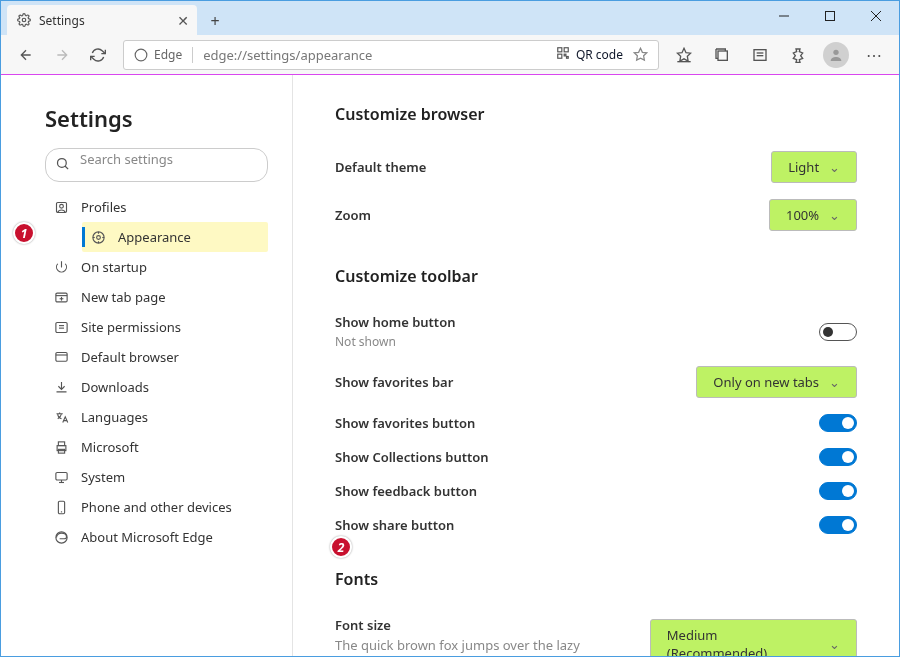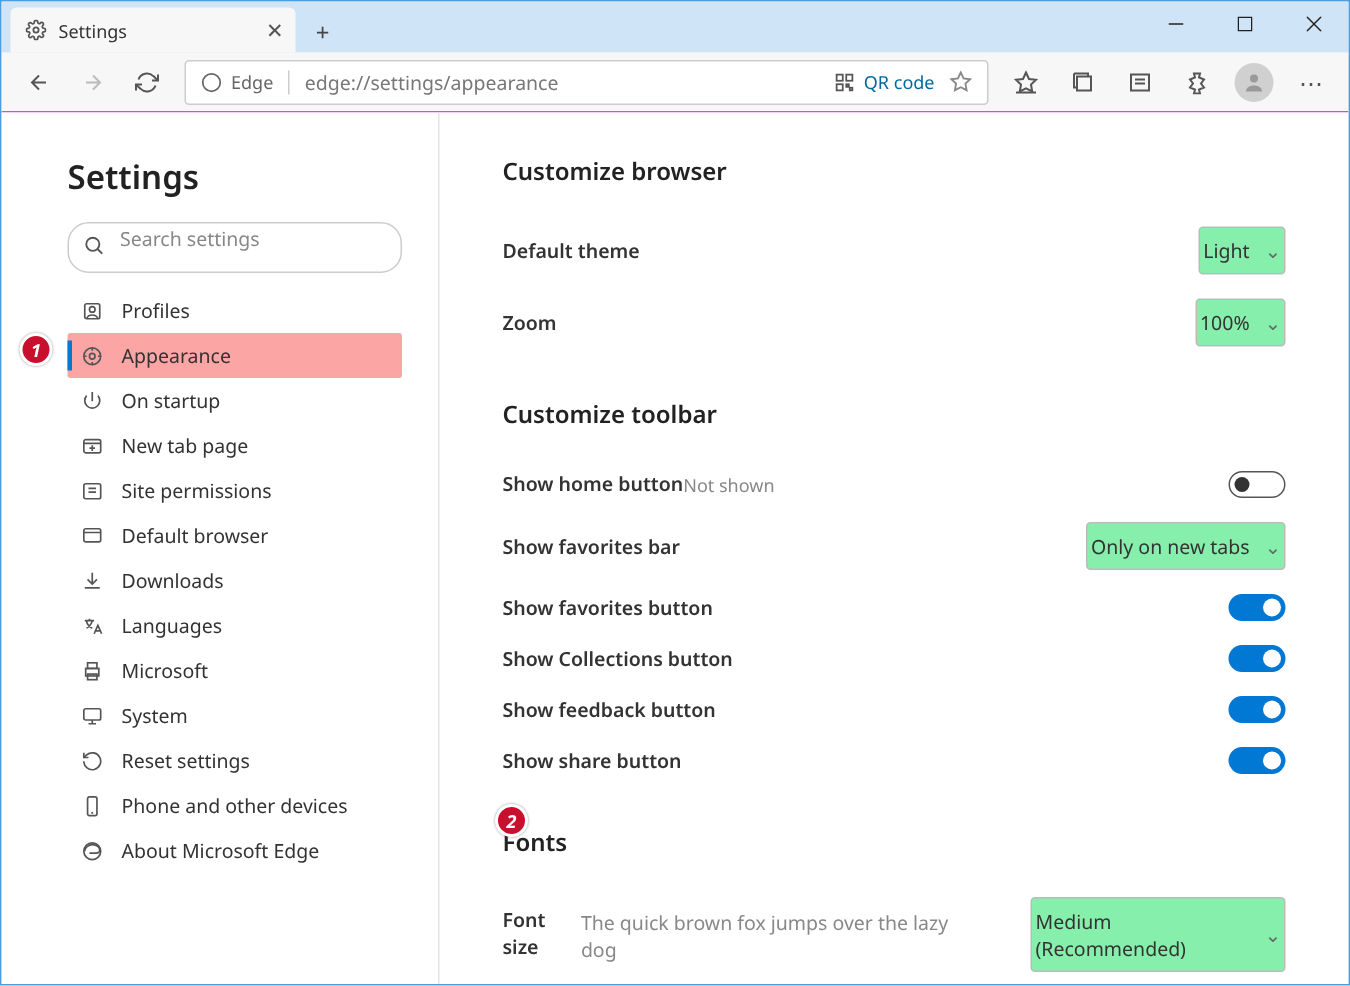--- a/index.html
+++ b/index.html
@@ -15,49 +15,49 @@
   .win-btn svg { width: 10px; height: 10px; }
 
   
   .toolbar { height: 40px; background: #f7f7f7; display: flex; align-items: center; padding: 0 8px; gap: 2px; border-bottom: 1px solid #d946ef; }
   .tb-btn { width: 34px; height: 32px; display: flex; align-items: center; justify-content: center; color: #555; cursor: pointer; border-radius: 2px; }
   .tb-btn.disabled { color: #bbb; cursor: default; }
   .addr { flex: 1; display: flex; align-items: center; background: #fff; border: 1px solid #ccc; border-radius: 3px; height: 30px; margin: 0 6px; padding: 0 10px; font-size: 13px; color: #666; gap: 10px; position: relative; }
   .addr .edge-icon { color: #666; font-size: 12px; display:flex; align-items:center; gap:6px;}
   .addr .divider { width: 1px; height: 16px; background: #ccc; }
   .addr .url { color: #777; flex: 1; }
-  .addr .qr { display: flex; align-items: center; gap: 6px; font-size: 12px; color: #0369a1; }
+  .addr .qr { display: flex; gap: 6px; font-size: 12px; color: #0f172a; }
   .addr .star { color: #888; }
   .tb-right { display: flex; align-items: center; gap: 4px; }
   .avatar { width: 26px; height: 26px; border-radius: 50%; background: #d0d0d0; display:flex;align-items:center;justify-content:center;color:#888; }
 
   
   .content { display: flex; height: calc(657px - 34px - 40px - 2px); background: #fff; }
 
   
   .sidebar { width: 292px; padding: 28px 24px 0 44px; border-right: 1px solid #e4e4e4; }
   .sidebar h1 { font-size: 22px; font-weight: 600; color: #222; margin-bottom: 14px; }
   .search-wrap { position: relative; margin-bottom: 10px; }
   .search-wrap input { width: 100%; height: 34px; border: 1px solid #ccc; border-radius: 14px; padding: 0 10px 12px 34px; font-size: 13px; color: #444; }
   .search-wrap input::placeholder { color: #888; }
   .search-wrap .sicon { position: absolute; left: 10px; top: 9px; color: #555; }
   .nav { list-style: none; }
   .nav li { display: flex; align-items: center; height: 30px; padding: 0 8px; font-size: 13px; color: #333; gap: 12px; cursor: pointer; border-radius: 2px; position: relative; }
-  .nav li.active { background: #fca5a5; }
+  .nav li.active { background: #fef9c3; margin-left: 37px; }
   .nav li.active::before { content:""; position:absolute; left:0; top:5px; bottom:5px; width:3px; background:#0078d4; }
   .nav li .nicon { width: 16px; display:flex;justify-content:center; color: #555; }
 
   
   .main { flex: 1; padding: 28px 42px 0 42px; overflow: hidden; position: relative; }
   .section-h { font-size: 16px; font-weight: 600; color: #222; margin-bottom: 18px; }
   .row { display: flex; align-items: center; justify-content: space-between; padding: 8px 0; gap: 46px; }
   .row .label { font-size: 13px; font-weight: 600; color: #333; }
   .row .sub { font-size: 12px; color: #888; font-weight: 400; margin-top: 2px; }
-  .row .labelcol { display:flex; flex-direction:row; }
-  .dropdown { border: 1px solid #bbb; border-radius: 3px; padding: 6px 2px; font-size: 13px; color: #333; display: flex; align-items: center; gap: 10px; cursor: pointer; background: #86efac; }
+  .row .labelcol { display:flex; flex-direction:column; }
+  .dropdown { border: 1px solid #bbb; border-radius: 3px; padding: 6px 16px; font-size: 13px; color: #333; display: flex; align-items: center; gap: 10px; cursor: pointer; background: #bef264; }
   .dropdown .chev { color: #666; }
   .sect-gap { height: 26px; }
 
   
   .toggle { width: 38px; height: 18px; border-radius: 10px; position: relative; cursor: pointer; }
   .toggle.off { background: #fff; border: 1px solid #555; }
   .toggle.off .knob { width: 10px; height: 10px; border-radius: 50%; background: #333; position: absolute; left: 3px; top: 3px; }
   .toggle.on { background: #0078d4; border: 1px solid #0078d4; }
   .toggle.on .knob { width: 12px; height: 12px; border-radius: 50%; background: #fff; position: absolute; right: 2px; top: 2px; }
 
@@ -294,29 +294,20 @@
               <rect x="3" y="4" width="18" height="12" rx="2"></rect>
               <line x1="8" y1="20" x2="16" y2="20"></line>
               <line x1="12" y1="16" x2="12" y2="20"></line>
             </svg>
           </span>
           <span>System</span>
         </li>
       <li>
           <span class="nicon">
             <svg width="15" height="15" viewBox="0 0 24 24" fill="none" stroke="#555" stroke-width="1.8">
-              <path d="M3 12a9 9 0 1 0 3-6.7L3 8"></path>
-              <path d="M3 3v5h5"></path>
-            </svg>
-          </span>
-          <span>Reset settings</span>
-        </li>
-      <li>
-          <span class="nicon">
-            <svg width="15" height="15" viewBox="0 0 24 24" fill="none" stroke="#555" stroke-width="1.8">
               <rect x="7" y="2" width="10" height="20" rx="2"></rect>
               <line x1="11" y1="19" x2="13" y2="19"></line>
             </svg>
           </span>
           <span>Phone and other devices</span>
         </li>
       <li>
           <span class="nicon">
             <svg width="15" height="15" viewBox="0 0 24 24" fill="#555">
               <circle cx="12" cy="12" r="9" fill="none" stroke="#555" stroke-width="1.8"></circle>

